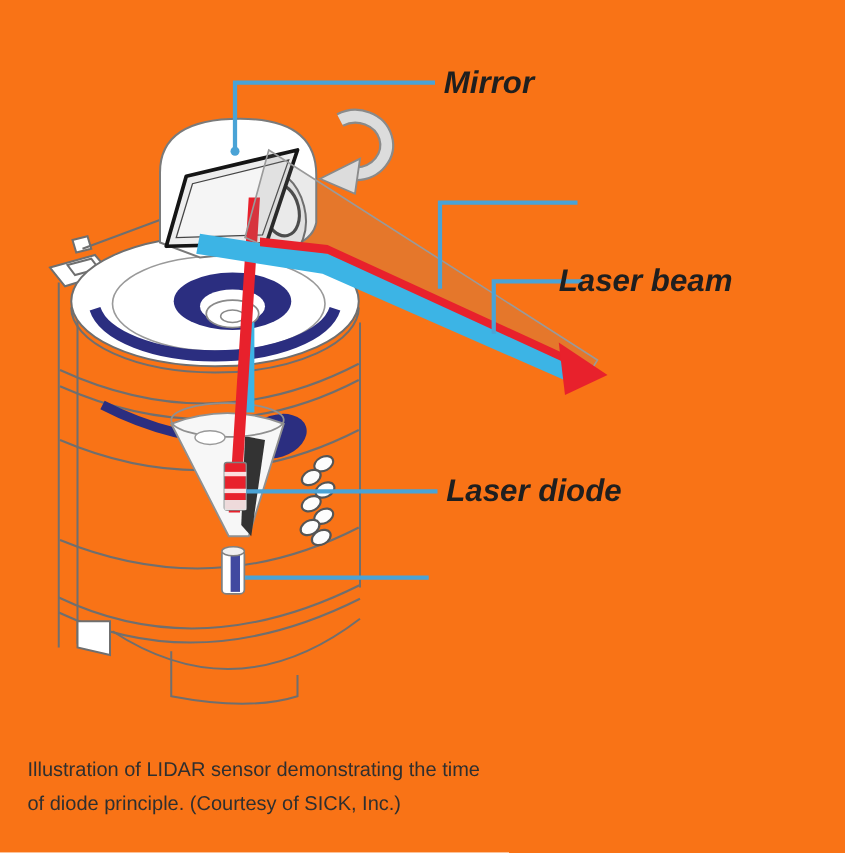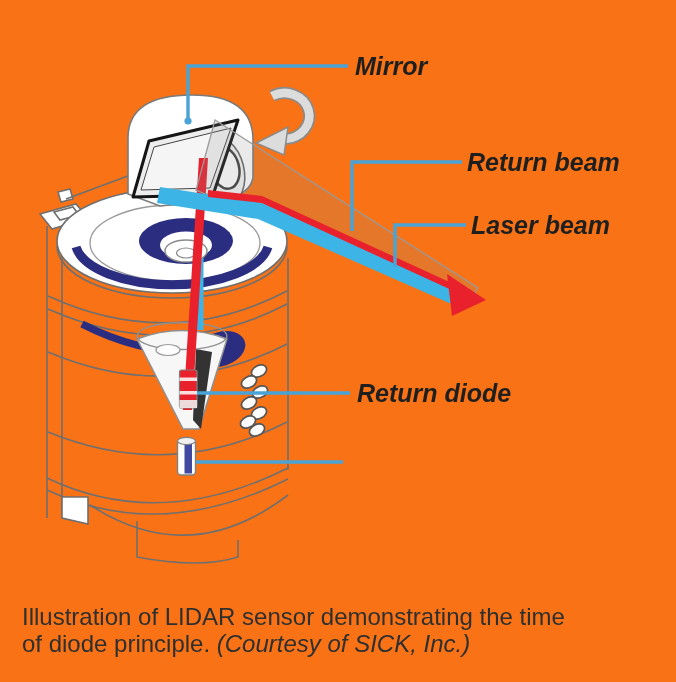--- a/index.html
+++ b/index.html
@@ -1,22 +1,22 @@
 <!DOCTYPE html>
 <html><head>
 <meta charset="utf-8">
 <style>
   html,body{margin:0;padding:0;background:#ffffff;}
   .page{position:relative;width:676px;height:682px;background:#f97316;overflow:hidden;
         font-family:"Liberation Sans", sans-serif;}
   .fig-label{position:absolute;font-style:italic;font-weight:bold;font-size:25px;line-height:28px;
              color:#1f1f1f;white-space:nowrap;letter-spacing:0px;}
-  .caption{position:absolute;left:22px;top:603px;width:640px;font-size:24px;line-height:27px;
+  .caption{position:absolute;left:22px;top:603px;width:640px;font-size:16px;line-height:27px;
            color:#2f2f2f;}
-  .caption .credit{font-style:italic;}
+  .caption .credit{}
   svg{position:absolute;left:0;top:0;}
   .lineart{stroke:#6f6f6f;stroke-width:1.6;fill:none;}
   .lineart-fill{stroke:#6f6f6f;stroke-width:1.6;fill:#ffffff;}
 </style>
 </head>
 <body>
 
 <div class="page">
 
   <svg width="676" height="682" viewBox="0 0 676 682">
@@ -120,25 +120,24 @@
       <circle cx="188" cy="121" r="3.6" stroke="none" fill="#4aa3d6"></circle>
       <path d="M352,231 L352,162 L462,162"></path>
       <path d="M395,267 L395,225 L466,225"></path>
       <path d="M197,393 L350,393"></path>
       <path d="M196,462 L343,462"></path>
     </g>
   </svg>
 
   <div class="fig-label" style="left:355px;top:52px">Mirror</div>
 
-  <div class="fig-label" style="left:467px;top:148px">Return beam</div>
 
-  <div class="fig-label" style="left:471px;top:211px">Laser beam</div>
+  <div class="fig-label" style="left:447px;top:211px">Laser beam</div>
 
-  <div class="fig-label" style="left:357px;top:379px">Return diode</div>
+  <div class="fig-label" style="left:357px;top:379px">Laser diode</div>
 
 
   <div class="caption">
     <span>Illustration of LIDAR sensor demonstrating the time</span><br>
     <span>of diode principle. </span><span class="credit">(Courtesy of SICK, Inc.)</span>
   </div>
 
 </div>
 
 </body></html>

